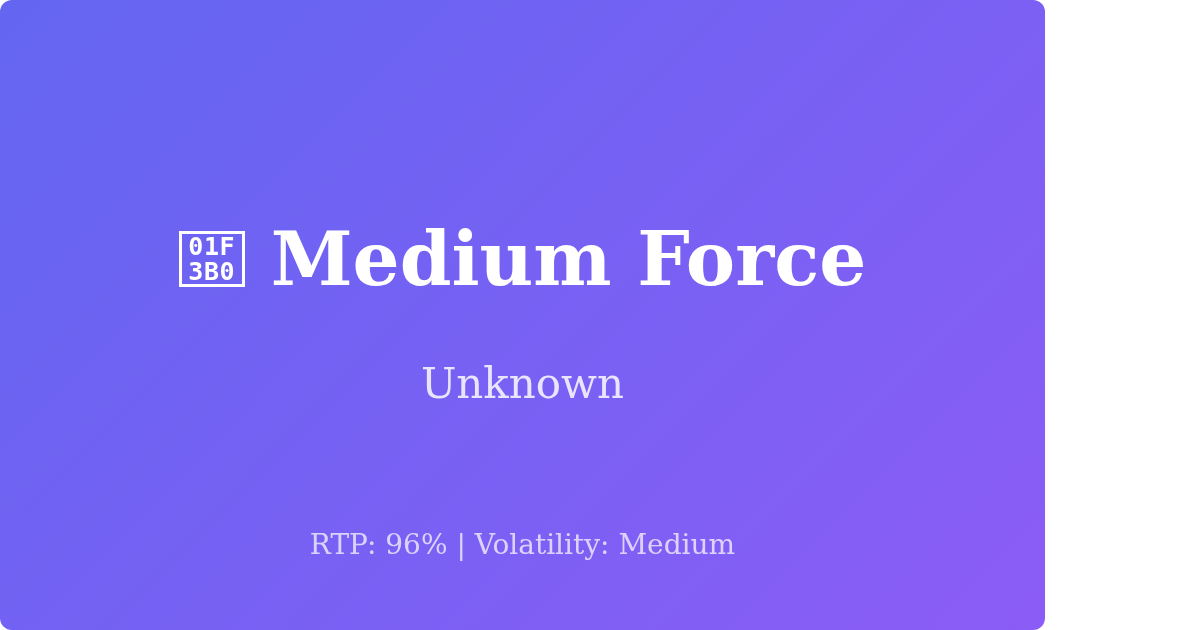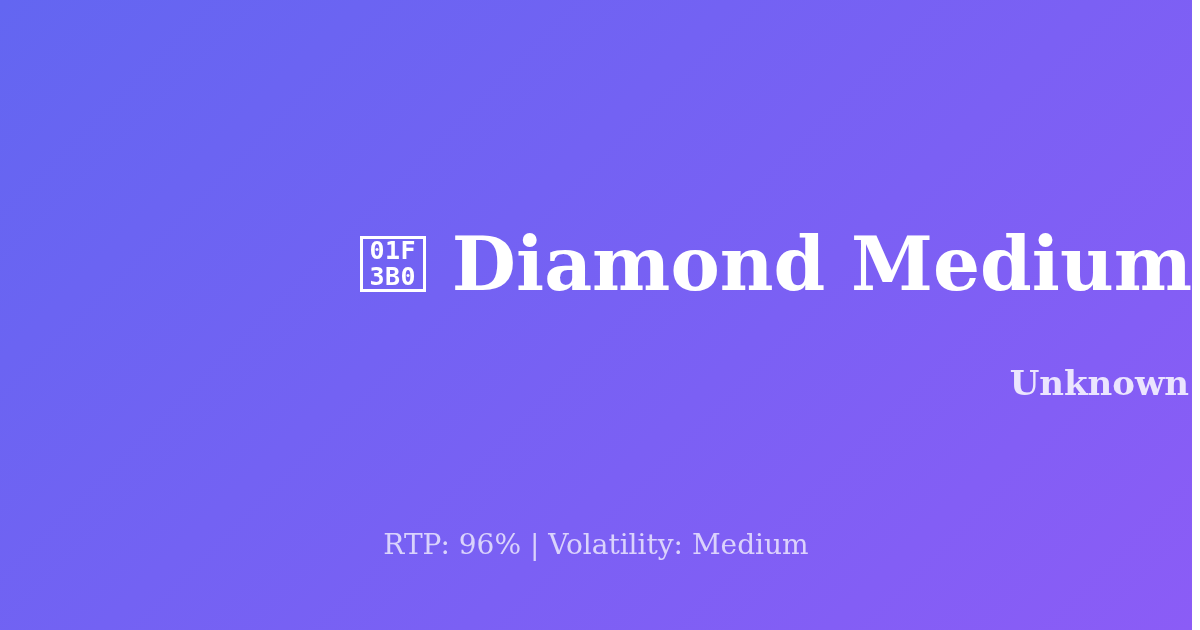--- a/index.html
+++ b/index.html
@@ -12,29 +12,30 @@
     width: 1200px;
     height: 630px;
     overflow: hidden;
     font-family: "DejaVu Serif", "Liberation Serif", serif;
   }
 
   
   .card {
     position: relative;
     box-sizing: border-box;
-    width: 1192px;
+    width: 1045px;
     height: 630px;
     display: flex;
     flex-direction: column;
-    align-items: flex-end;
+    align-items: center;
     justify-content: center;
     background-image: linear-gradient(135deg, #6366f1 0%, #8b5cf6 100%);
     background-color: #7760f4;
     overflow: hidden;
+    border-radius: 12px;
   }
 
   
   .title-row {
     display: flex;
     flex-direction: row;
     align-items: center;
     justify-content: center;
     gap: 26px;
     margin: 0;
@@ -77,22 +78,22 @@
     line-height: 1.06;
     white-space: nowrap;
   }
 
   
   .game-subtitle {
     margin: 3px;
     padding: 0;
     margin-top: 62px;
     font-family: "DejaVu Serif", "Liberation Serif", serif;
-    font-size: 34px;
-    font-weight: 700;
+    font-size: 42px;
+    font-weight: 400;
     color: rgba(255, 255, 255, 0.84);
     line-height: 1.1;
     white-space: nowrap;
   }
 
   
   .game-meta {
     position: absolute;
     left: 0;
     right: 0;
@@ -113,21 +114,21 @@
 
 <div class="card">
 
   <div class="title-row">
 
     <span class="tofu-glyph">
       <span class="tofu-row">01F</span>
       <span class="tofu-row">3B0</span>
     </span>
 
-    <h1 class="game-title">Diamond Medium</h1>
+    <h1 class="game-title">Medium Force</h1>
 
   </div>
 
   <p class="game-subtitle">Unknown</p>
 
   <p class="game-meta">RTP: 96% | Volatility: Medium</p>
 
 </div>
 
 </body></html>

